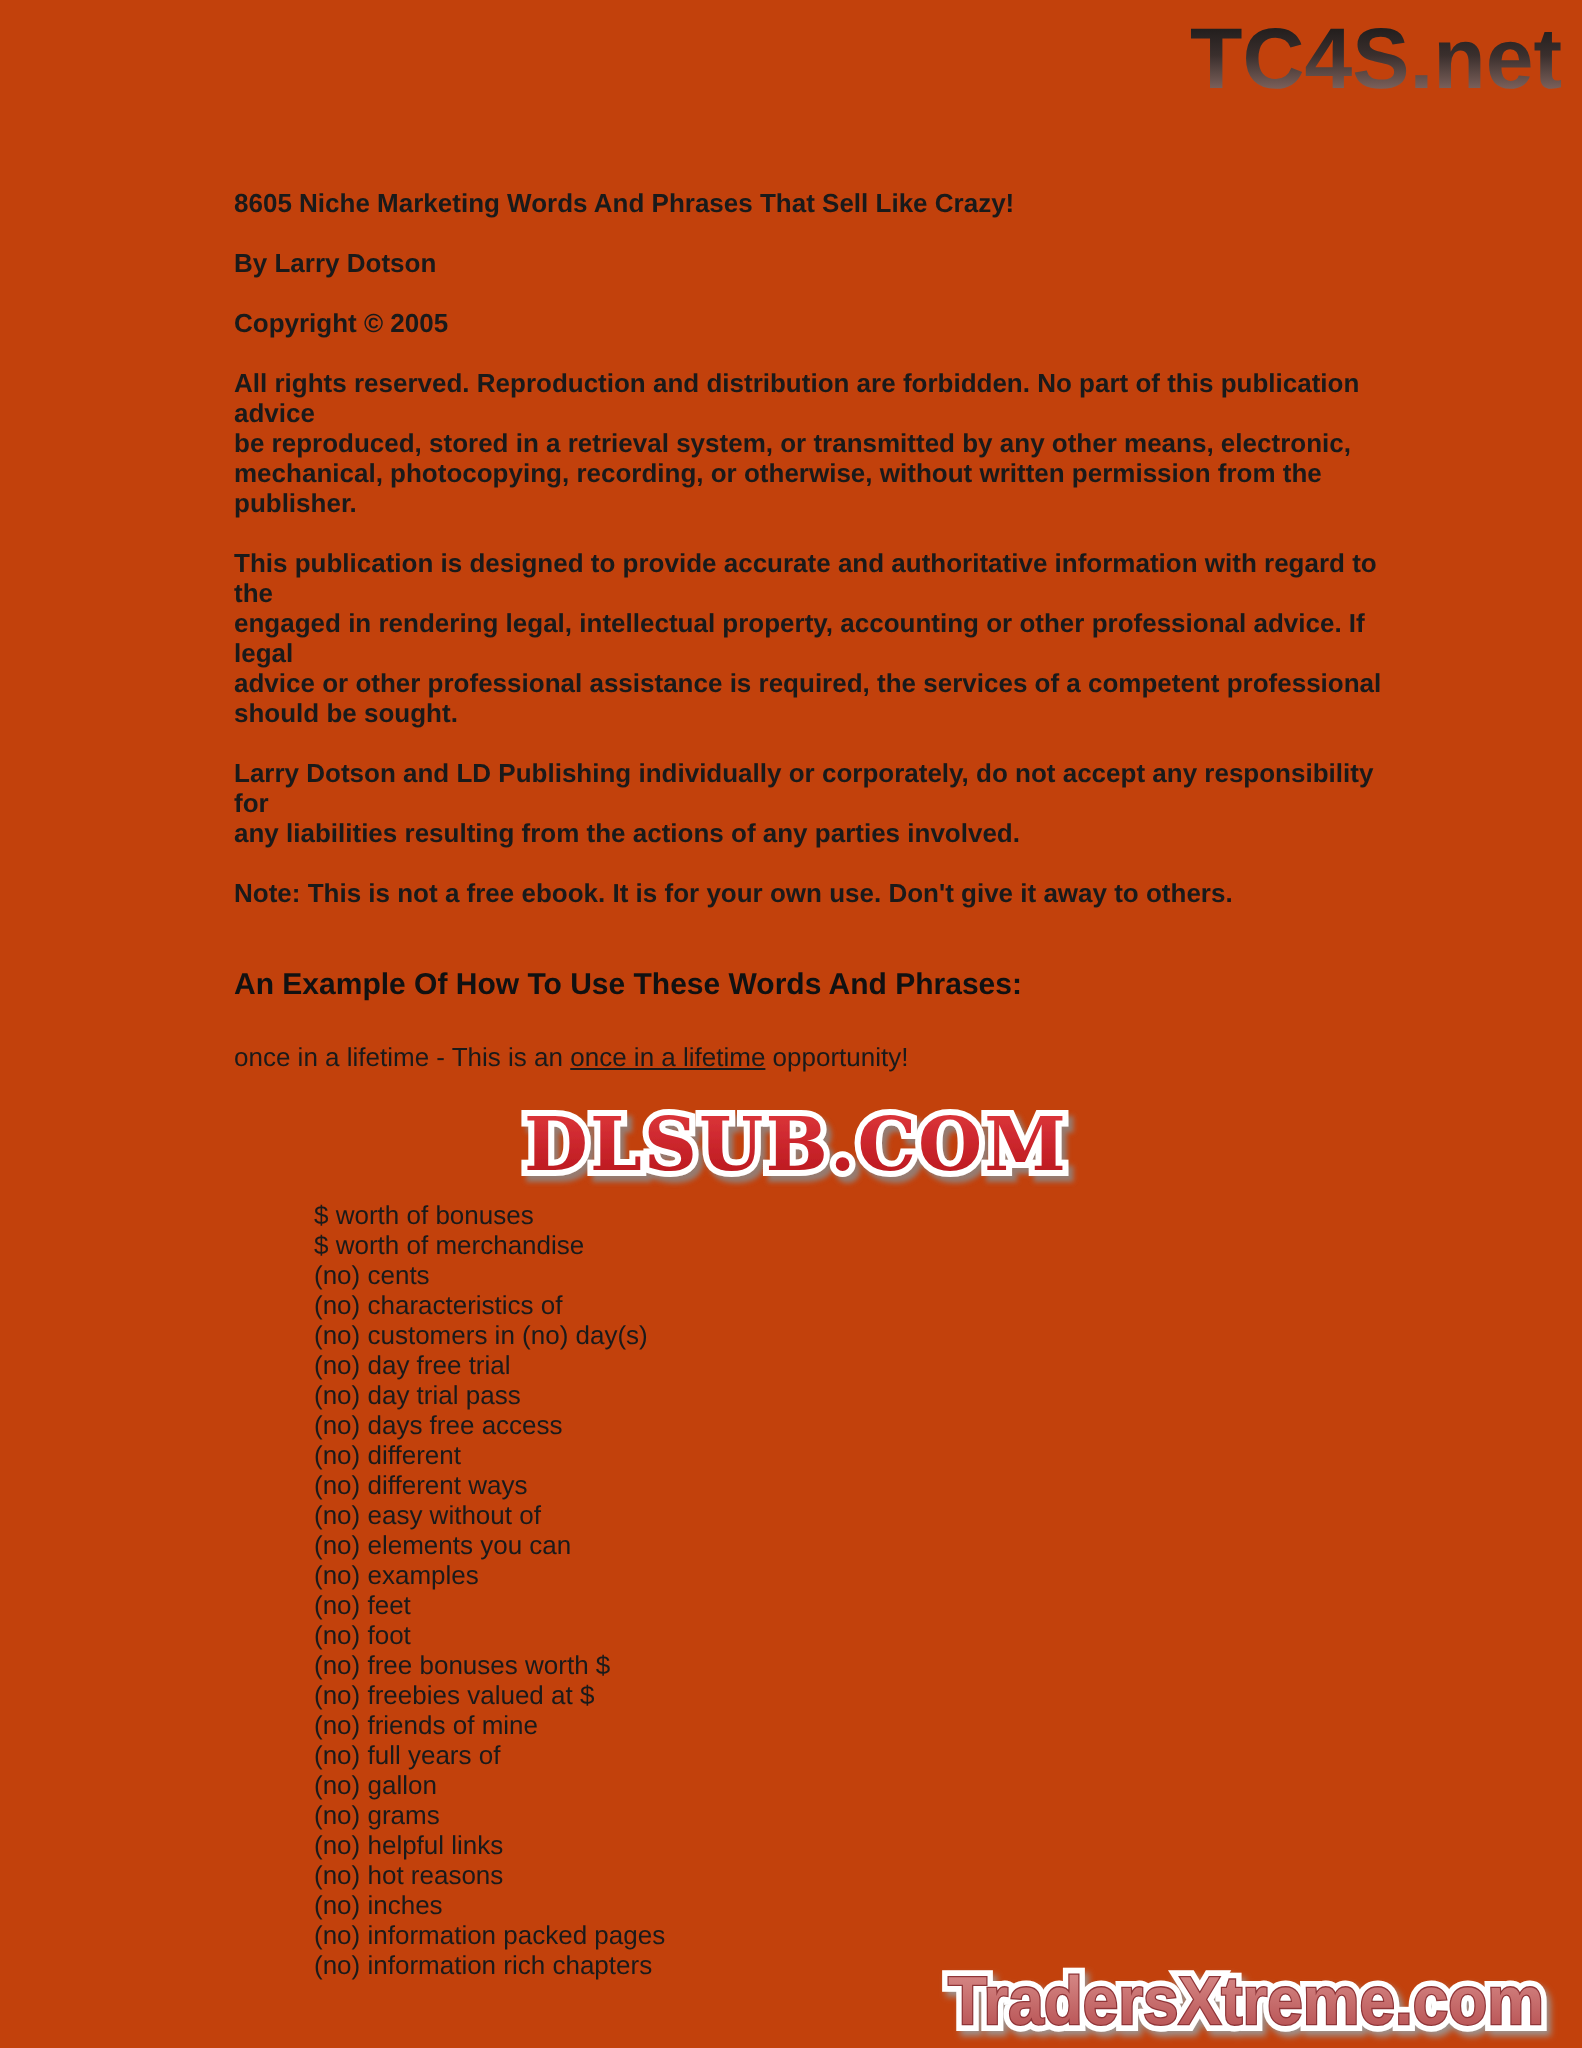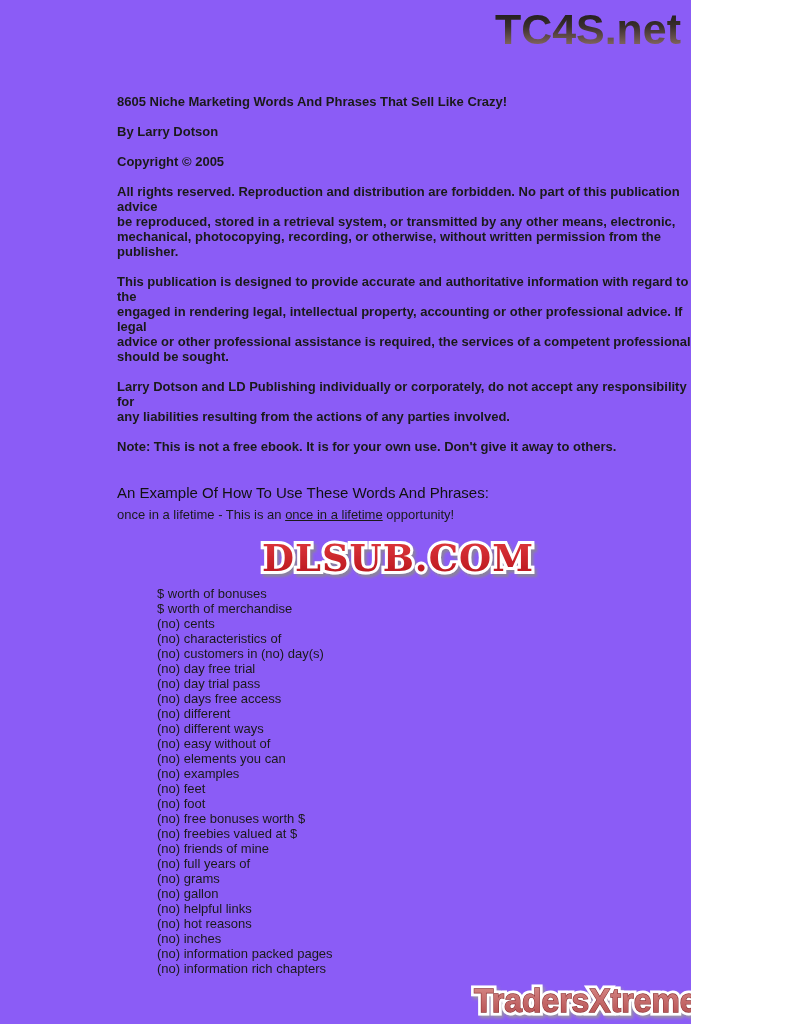--- a/index.html
+++ b/index.html
@@ -1,27 +1,27 @@
 <!DOCTYPE html>
 <html><head>
 <meta charset="utf-8">
 <style>
   html, body { margin:0; padding:0; }
   .page {
-    position:relative; width:691px; height:1024px; background:#8b5cf6;
+    position:relative; width:791px; height:1024px; background:#c2410c;
     font-family:"Liberation Sans", sans-serif; color:#1a1a1a; overflow:hidden;
   }
   .content {
     position:absolute; left:117px; top:94px; width:578px;
     font-size:13px; line-height:15px;
   }
   .block { margin:0 0 15px 0;font-weight:bold; }
   .heading {
-    font-weight:normal; font-size:15px; line-height:18px;
-    margin:30px 0 5px 0; color:#111;
+    font-weight:bold; font-size:15px; line-height:18px;
+    margin:30px 0 19px 0; color:#111;
   }
   .example-line { margin:0 0 12px 0; }
   .underlined { text-decoration:underline;margin-top:44px; }
   .dlsub-wrap { margin:0 0 2px 133px; }
   .dlsub-wrap svg { display:block; }
   .phrase-list { line-height:15px;margin-left:40px; }
   .logo-top-right { position:absolute; top:3px; right:3px; }
   .logo-bottom-right { position:absolute; top:977px; left:462px; }
   svg text { font-family:"Liberation Sans", sans-serif; }
   .dlsub-text { font-family:"DejaVu Serif", serif; }
@@ -101,22 +101,22 @@
         <div>(no) different ways</div>
         <div>(no) easy without of</div>
         <div>(no) elements you can</div>
         <div>(no) examples</div>
         <div>(no) feet</div>
         <div>(no) foot</div>
         <div>(no) free bonuses worth $</div>
         <div>(no) freebies valued at $</div>
         <div>(no) friends of mine</div>
         <div>(no) full years of</div>
+        <div>(no) gallon</div>
         <div>(no) grams</div>
-        <div>(no) gallon</div>
         <div>(no) helpful links</div>
         <div>(no) hot reasons</div>
         <div>(no) inches</div>
         <div>(no) information packed pages</div>
         <div>(no) information rich chapters</div>
       </div>
 
   </div>
 
   <div class="logo-bottom-right">

